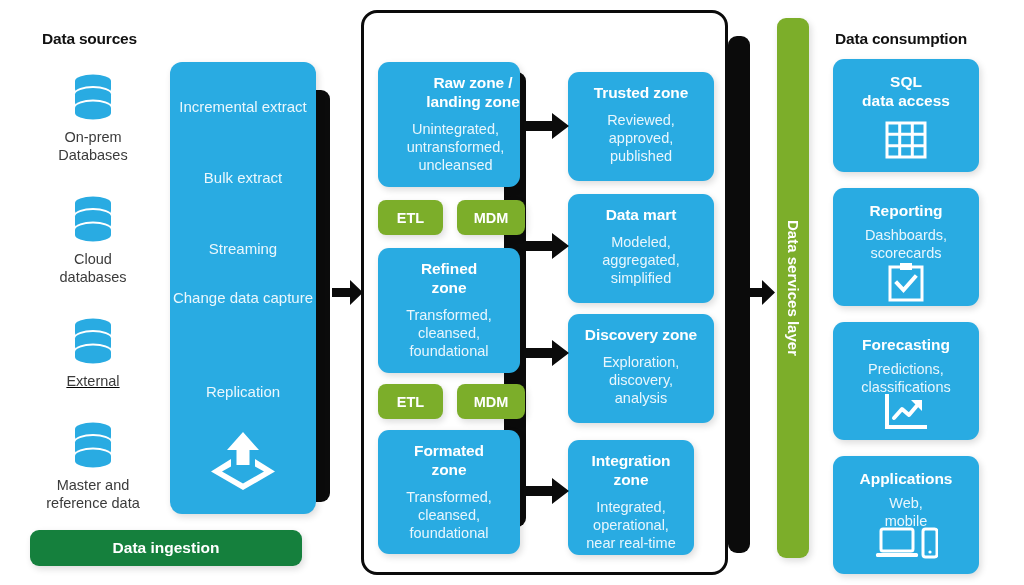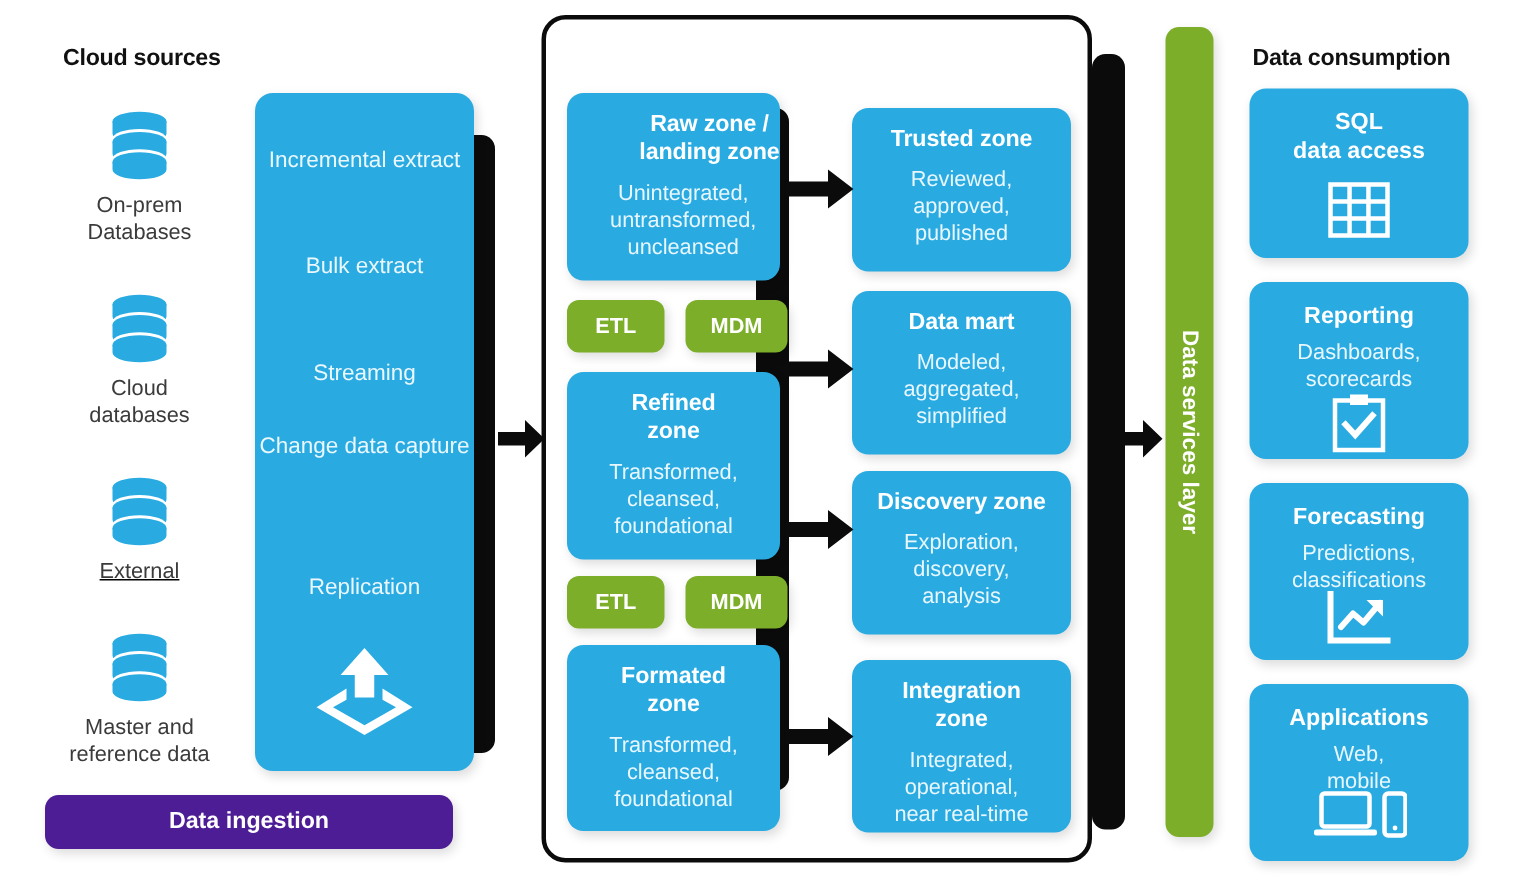--- a/index.html
+++ b/index.html
@@ -47,21 +47,21 @@
     position: absolute;
     width: 100%;
     font-size: 15px;
     line-height: 1.24;
     color: #eaf7fd;
   }
   .ingest-icon { position: absolute; left: 50%; transform: translateX(-50%); }
 
   .green-bar {
     position: absolute;
-    background: #4c1d95;
+    background: #15803d;
     border-radius: 9px;
     color: #ffffff;
     font-weight: bold;
     display: flex;
     align-items: center;
     justify-content: center;
     font-size: 15.5px;
   }
 
   
@@ -147,21 +147,21 @@
     left: 50%;
     transform: translateX(-50%);
   }
   .soft-shadow { box-shadow: 2px 3px 7px rgba(0,0,0,0.14); }
 </style>
 </head>
 <body>
 
 <div id="stage">
 
-  <div class="col-title" style="left:42px; top:30px;">Cloud sources</div>
+  <div class="col-title" style="left:42px; top:30px;">Data sources</div>
   <div class="col-title" style="left:446px; top:30px;">Data warehouse / data lake</div>
   <div class="col-title" style="left:835px; top:30px;">Data consumption</div>
 
   <div class="source-item" style="left:8px; top:70px;">
     <svg class="db-icon" width="52" height="52" viewBox="0 0 52 52">
       <ellipse cx="26" cy="11" rx="18" ry="6.5" fill="#29abe2"></ellipse>
       <path d="M8 11 v8 a18 6.5 0 0 0 36 0 v-8" fill="#29abe2"></path>
       <ellipse cx="26" cy="22.5" rx="18" ry="6.5" fill="#ffffff"></ellipse>
       <ellipse cx="26" cy="24.5" rx="18" ry="6.5" fill="#29abe2"></ellipse>
       <path d="M8 24.5 v8 a18 6.5 0 0 0 36 0 v-8" fill="#29abe2"></path>
@@ -301,21 +301,21 @@
 simplified</div>
   </div>
 
   <div class="zone soft-shadow" style="left:568px; top:314px; width:146px; height:109px;">
     <div class="zone-title" style="white-space:pre-line;">Discovery zone</div>
     <div class="zone-desc" style="white-space:pre-line;">Exploration,
 discovery,
 analysis</div>
   </div>
 
-  <div class="zone soft-shadow" style="left:568px; top:440px; width:146px; height:115px;">
+  <div class="zone soft-shadow" style="left:568px; top:440px; width:126px; height:115px;">
     <div class="zone-title" style="white-space:pre-line;">Integration
 zone</div>
     <div class="zone-desc" style="white-space:pre-line;">Integrated,
 operational,
 near real-time</div>
   </div>
 
   <svg class="arrow" style="left:524px; top:112px;" width="46" height="28" viewBox="0 0 46 28">
     <path d="M0 9 H28 V1 L45 14 L28 27 V19 H0 Z" fill="#0b0b0b"></path>
   </svg>

